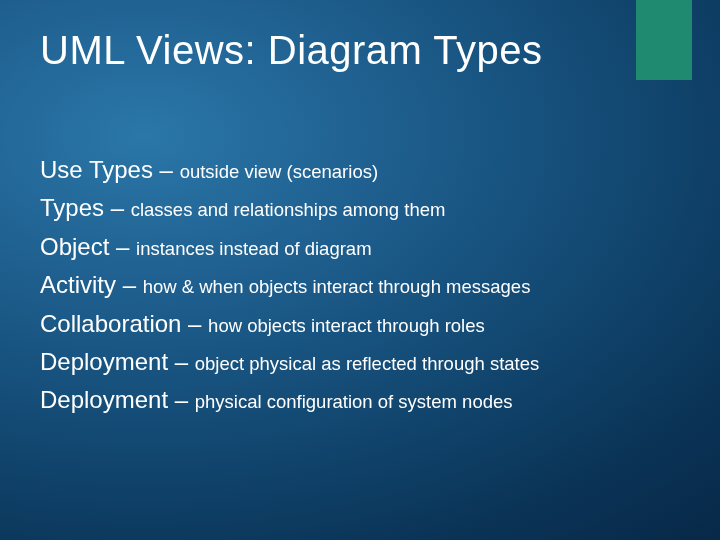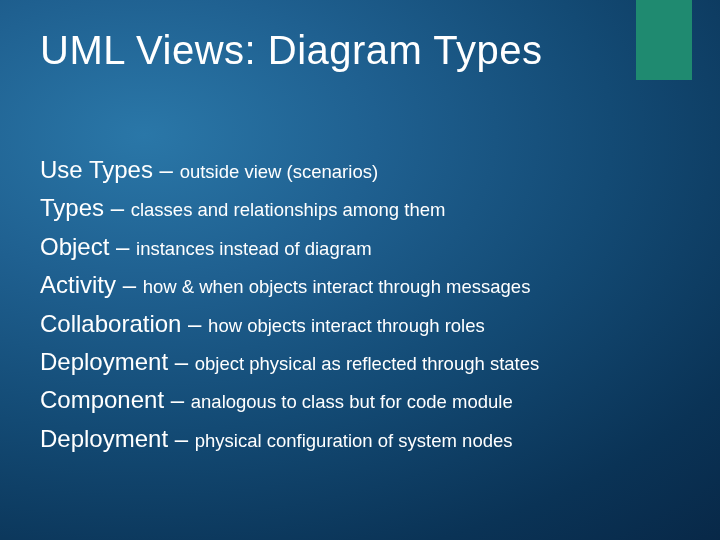--- a/index.html
+++ b/index.html
@@ -77,19 +77,16 @@
     <div class="item">
       <span class="term">Activity</span><span class="sep"> – </span><span class="desc">how &amp; when objects interact through messages</span>
     </div>
     <div class="item">
       <span class="term">Collaboration</span><span class="sep"> – </span><span class="desc">how objects interact through roles</span>
     </div>
     <div class="item">
       <span class="term">Deployment</span><span class="sep"> – </span><span class="desc">object physical as reflected through states</span>
     </div>
     <div class="item">
-      <span class="term">Component</span><span class="sep"> – </span><span class="desc">analogous to class but for code module</span>
-    </div>
-    <div class="item">
       <span class="term">Deployment</span><span class="sep"> – </span><span class="desc">physical configuration of system nodes</span>
     </div>
   </div>
 </div>
 
 </body></html>

